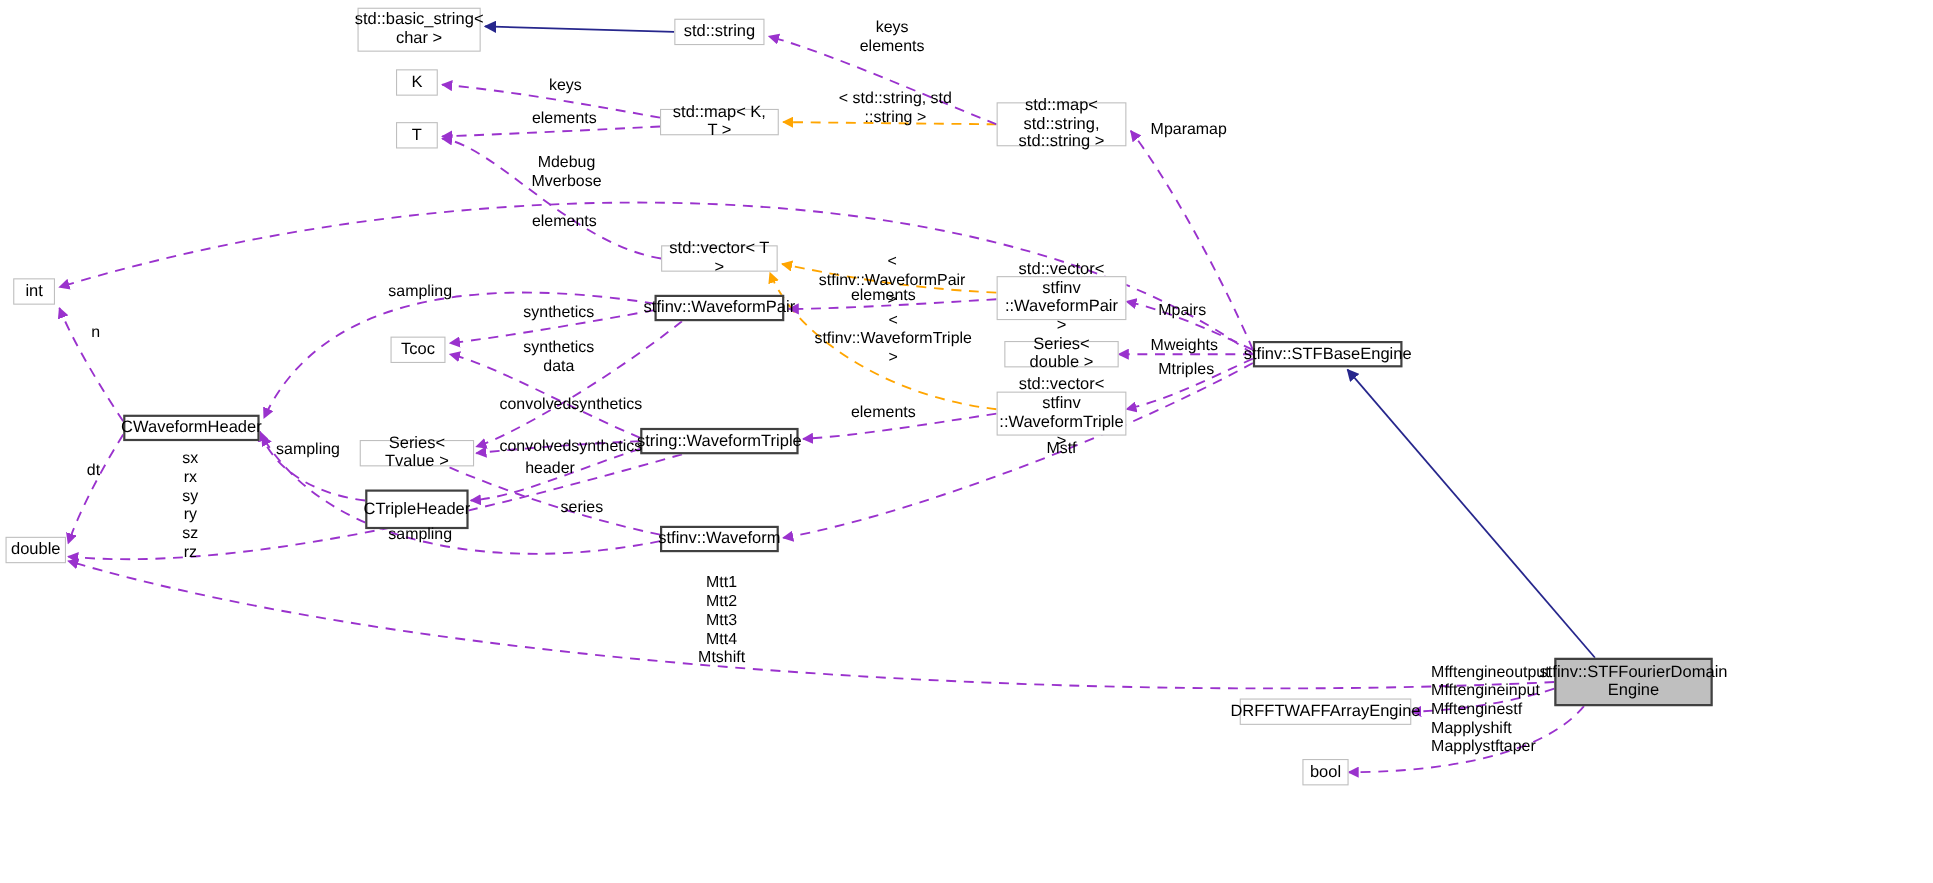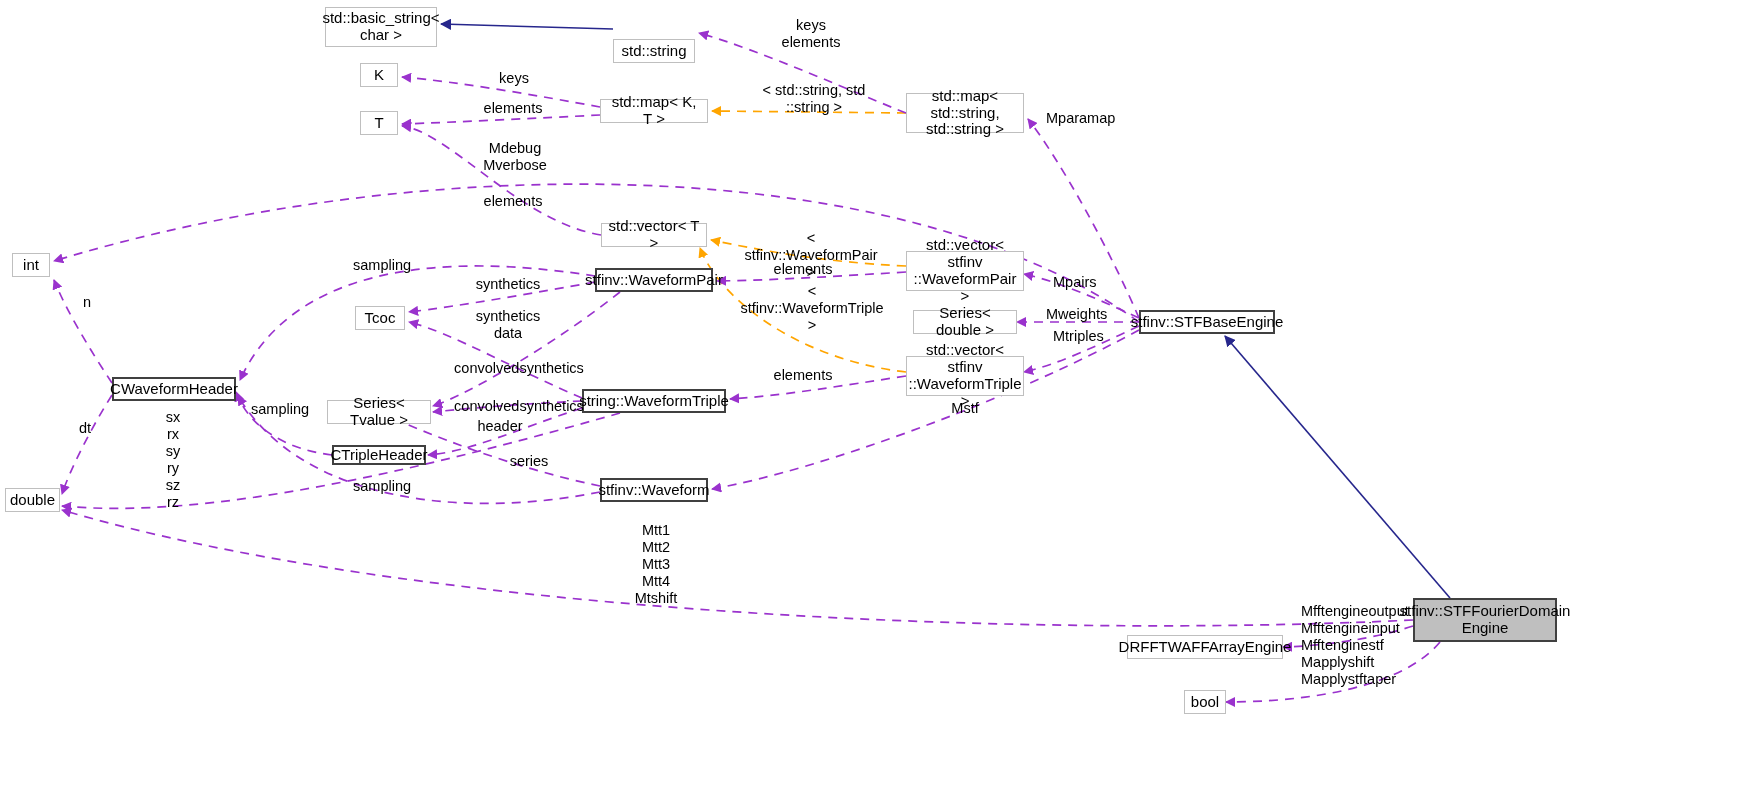--- a/index.html
+++ b/index.html
@@ -74,40 +74,40 @@
       <path d="M620,413 C420,470 210,520 62,506" marker-end="url(#arrP)"></path>
       <path d="M1413,620 C1000,640 400,610 62,510" marker-end="url(#arrP)"></path>
       <path d="M1413,626 C1370,640 1320,646 1283,647" marker-end="url(#arrP)"></path>
       <path d="M1440,642 C1400,690 1300,702 1226,702" marker-end="url(#arrP)"></path>
     </g>
   </svg>
 
   <div id="nodes">
       <div class="node" style="left: 325px; top: 7px; width: 112px; height: 40px;">std::basic_string&lt;
 char &gt;</div>
-      <div class="node" style="left: 613px; top: 17px; width: 82px; height: 24px; margin-top: 22px;">std::string</div>
+      <div class="node" style="left: 613px; top: 17px; width: 82px; height: 24px;">std::string</div>
       <div class="node" style="left: 360px; top: 63px; width: 38px; height: 24px;">K</div>
       <div class="node" style="left: 360px; top: 111px; width: 38px; height: 24px;">T</div>
       <div class="node" style="left: 600px; top: 99px; width: 108px; height: 24px;">std::map&lt; K, T &gt;</div>
       <div class="node" style="left: 906px; top: 93px; width: 118px; height: 40px;">std::map&lt; std::string,
 std::string &gt;</div>
       <div class="node" style="left: 12px; top: 253px; width: 38px; height: 24px;">int</div>
       <div class="node" style="left: 601px; top: 223px; width: 106px; height: 24px;">std::vector&lt; T &gt;</div>
       <div class="node bold" style="left: 595px; top: 268px; width: 118px; height: 24px; text-align: right;">stfinv::WaveformPair</div>
       <div class="node" style="left: 906px; top: 251px; width: 118px; height: 40px;">std::vector&lt; stfinv
 ::WaveformPair &gt;</div>
       <div class="node" style="left: 913px; top: 310px; width: 104px; height: 24px;">Series&lt; double &gt;</div>
       <div class="node" style="left: 906px; top: 356px; width: 118px; height: 40px;">std::vector&lt; stfinv
 ::WaveformTriple &gt;</div>
       <div class="node bold" style="left: 1139px; top: 310px; width: 136px; height: 24px;">stfinv::STFBaseEngine</div>
       <div class="node" style="left: 355px; top: 306px; width: 50px; height: 24px;">Tcoc</div>
       <div class="node bold" style="left: 112px; top: 377px; width: 124px; height: 24px;">CWaveformHeader</div>
       <div class="node bold" style="left: 582px; top: 389px; width: 144px; height: 24px;">string::WaveformTriple</div>
       <div class="node" style="left: 327px; top: 400px; width: 104px; height: 24px;">Series&lt; Tvalue &gt;</div>
-      <div class="node bold" style="left: 332px; top: 445px; width: 94px; height: 20px;">CTripleHeader</div>
+      <div class="node bold" style="left: 332px; top: 445px; width: 94px; height: 36px;">CTripleHeader</div>
       <div class="node" style="left: 5px; top: 488px; width: 55px; height: 24px;">double</div>
       <div class="node bold" style="left: 600px; top: 478px; width: 108px; height: 24px;">stfinv::Waveform</div>
       <div class="node" style="left: 1127px; top: 635px; width: 156px; height: 24px;">DRFFTWAFFArrayEngine</div>
       <div class="node" style="left: 1184px; top: 690px; width: 42px; height: 24px;">bool</div>
       <div class="node filled" style="left: 1413px; top: 598px; width: 144px; height: 44px;">stfinv::STFFourierDomain
 Engine</div>
     </div>
   <div id="labels">
       <div class="elabel" style="left: 776px; top: 17px; width: 70px;">keys
 elements</div>

